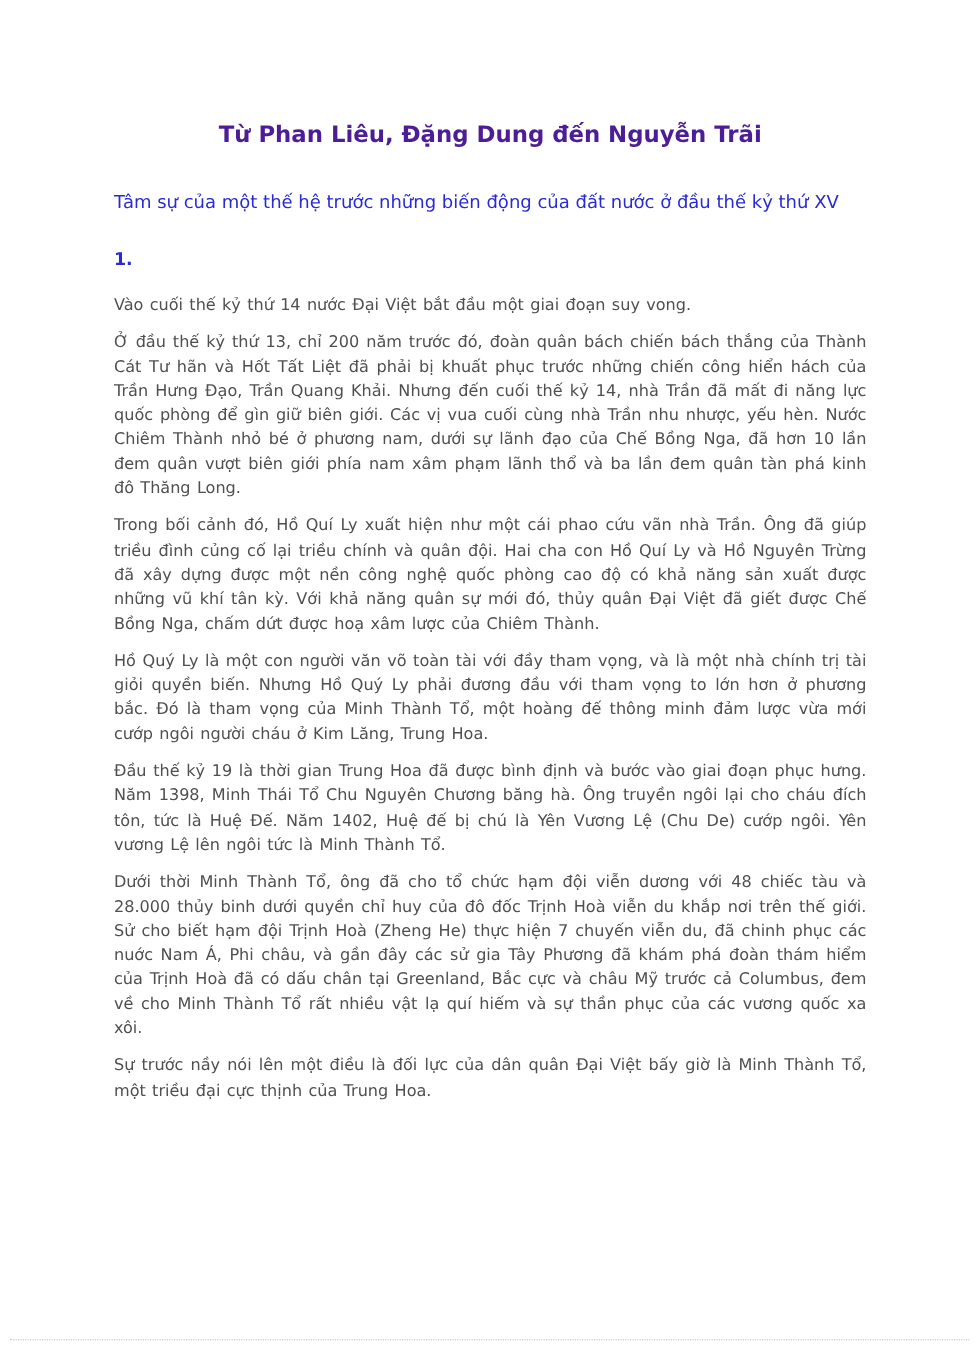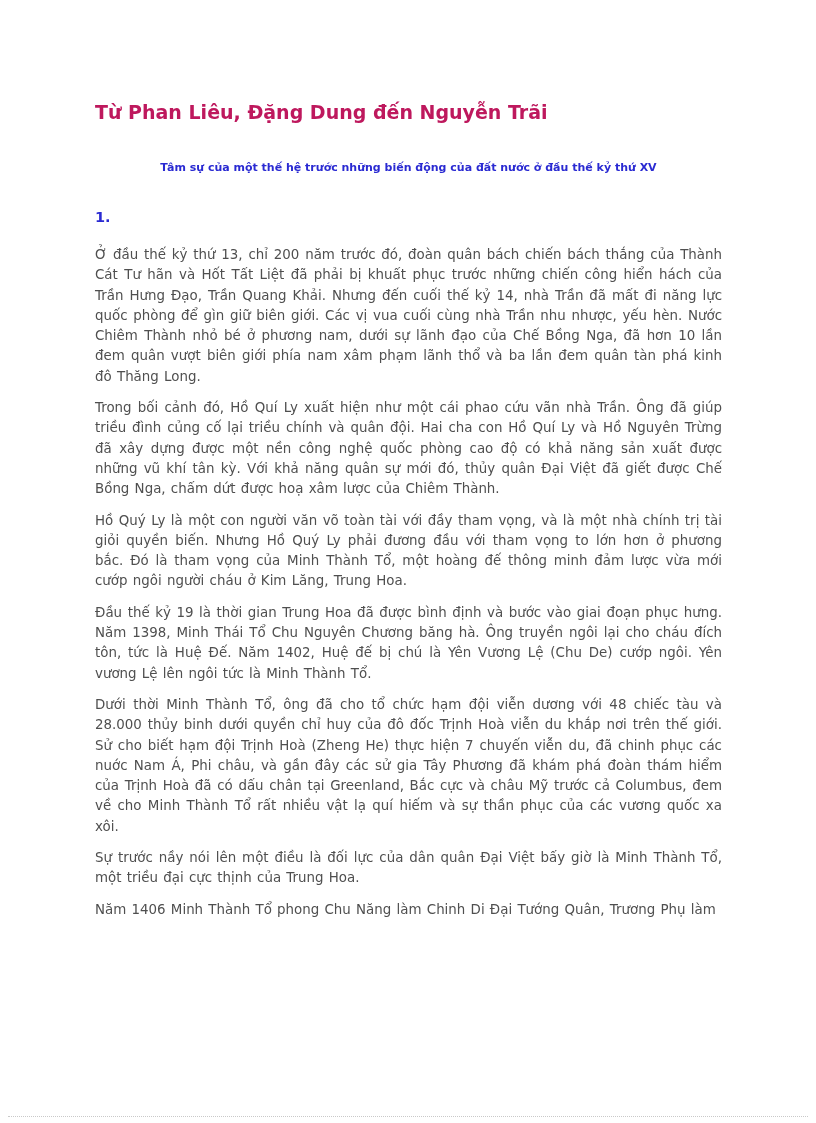--- a/index.html
+++ b/index.html
@@ -14,33 +14,32 @@
   }
   .content {
     position: absolute;
     left: 95px;
     top: 0;
     width: 627px;
   }
   .doc-title {
     margin: 0;
     padding-top: 100px;
-    text-align: left;
+    text-align: center;
     font-size: 19px;
     line-height: 25px;
     font-weight: bold;
-    color: #be185d;
+    color: #4c1d95;
   }
   .doc-subtitle {
     margin: 0;
     padding-top: 33px;
-    text-align: center;
-    font-size: 11px;
+    font-size: 15px;
     line-height: 20px;
-    font-weight: bold;
+    font-weight: normal;
     color: #2a2ad2;
   }
   .section-number {
     margin: 0;
     padding-top: 29px;
     text-align: left;
     font-size: 14.5px;
     line-height: 20px;
     font-weight: bold;
     color: #2a2ad2;
@@ -69,23 +68,23 @@
 <body>
 
 <div class="content">
   <h1 class="doc-title">Từ Phan Liêu, Đặng Dung đến Nguyễn Trãi</h1>
 
   <h2 class="doc-subtitle">Tâm sự của một thế hệ trước những biến động của đất nước ở đầu thế kỷ thứ XV</h2>
 
   <div class="section-number">1.</div>
 
   <div class="body-paragraphs">
+    <p>Vào cuối thế kỷ thứ 14 nước Đại Việt bắt đầu một giai đoạn suy vong.</p>
     <p>Ở đầu thế kỷ thứ 13, chỉ 200 năm trước đó, đoàn quân bách chiến bách thắng của Thành Cát Tư hãn và Hốt Tất Liệt đã phải bị khuất phục trước những chiến công hiển hách của Trần Hưng Đạo, Trần Quang Khải. Nhưng đến cuối thế kỷ 14, nhà Trần đã mất đi năng lực quốc phòng để gìn giữ biên giới. Các vị vua cuối cùng nhà Trần nhu nhược, yếu hèn. Nước Chiêm Thành nhỏ bé ở phương nam, dưới sự lãnh đạo của Chế Bồng Nga, đã hơn 10 lần đem quân vượt biên giới phía nam xâm phạm lãnh thổ và ba lần đem quân tàn phá kinh đô Thăng Long.</p>
     <p>Trong bối cảnh đó, Hồ Quí Ly xuất hiện như một cái phao cứu vãn nhà Trần. Ông đã giúp triều đình củng cố lại triều chính và quân đội. Hai cha con Hồ Quí Ly và Hồ Nguyên Trừng đã xây dựng được một nền công nghệ quốc phòng cao độ có khả năng sản xuất được những vũ khí tân kỳ. Với khả năng quân sự mới đó, thủy quân Đại Việt đã giết được Chế Bồng Nga, chấm dứt được hoạ xâm lược của Chiêm Thành.</p>
     <p>Hồ Quý Ly là một con người văn võ toàn tài với đầy tham vọng, và là một nhà chính trị tài giỏi quyền biến. Nhưng Hồ Quý Ly phải đương đầu với tham vọng to lớn hơn ở phương bắc. Đó là tham vọng của Minh Thành Tổ, một hoàng đế thông minh đảm lược vừa mới cướp ngôi người cháu ở Kim Lăng, Trung Hoa.</p>
     <p>Đầu thế kỷ 19 là thời gian Trung Hoa đã được bình định và bước vào giai đoạn phục hưng. Năm 1398, Minh Thái Tổ Chu Nguyên Chương băng hà. Ông truyền ngôi lại cho cháu đích tôn, tức là Huệ Đế. Năm 1402, Huệ đế bị chú là Yên Vương Lệ (Chu De) cướp ngôi. Yên vương Lệ lên ngôi tức là Minh Thành Tổ.</p>
     <p>Dưới thời Minh Thành Tổ, ông đã cho tổ chức hạm đội viễn dương với 48 chiếc tàu và 28.000 thủy binh dưới quyền chỉ huy của đô đốc Trịnh Hoà viễn du khắp nơi trên thế giới. Sử cho biết hạm đội Trịnh Hoà (Zheng He) thực hiện 7 chuyến viễn du, đã chinh phục các nuớc Nam Á, Phi châu, và gần đây các sử gia Tây Phương đã khám phá đoàn thám hiểm của Trịnh Hoà đã có dấu chân tại Greenland, Bắc cực và châu Mỹ trước cả Columbus, đem về cho Minh Thành Tổ rất nhiều vật lạ quí hiếm và sự thần phục của các vương quốc xa xôi.</p>
     <p>Sự trước nầy nói lên một điều là đối lực của dân quân Đại Việt bấy giờ là Minh Thành Tổ, một triều đại cực thịnh của Trung Hoa.</p>
-    <p>Năm 1406 Minh Thành Tổ phong Chu Năng làm Chinh Di Đại Tướng Quân, Trương Phụ làm</p>
   </div>
 </div>
 
 <div class="page-break-divider"></div>
 
 </body></html>

